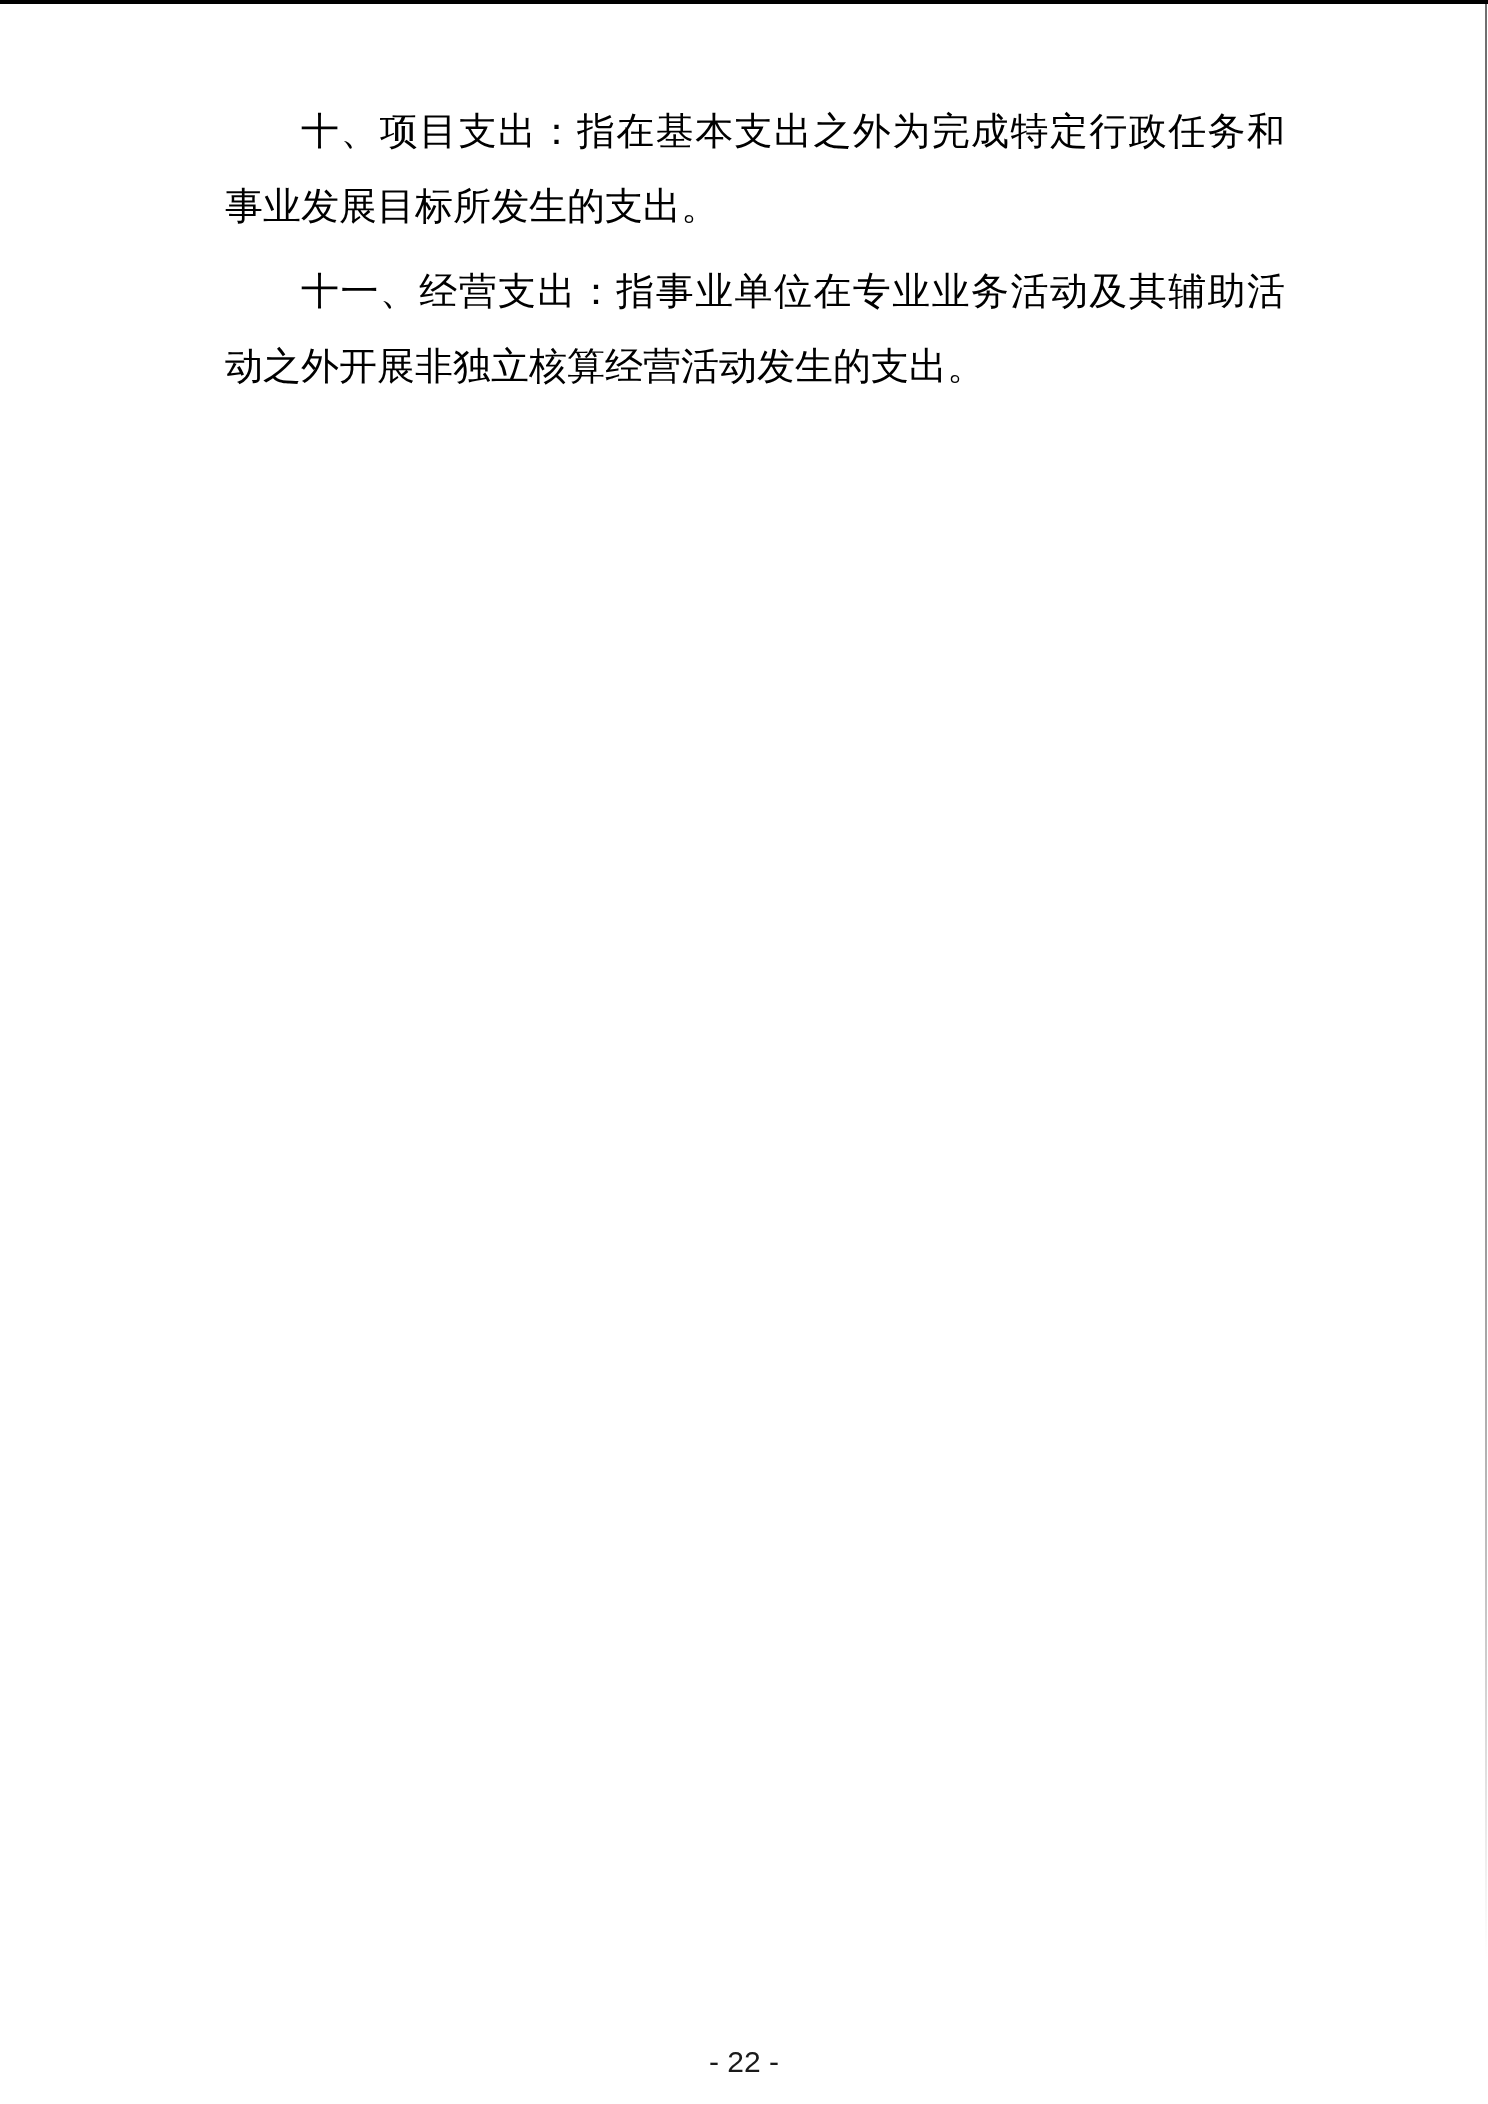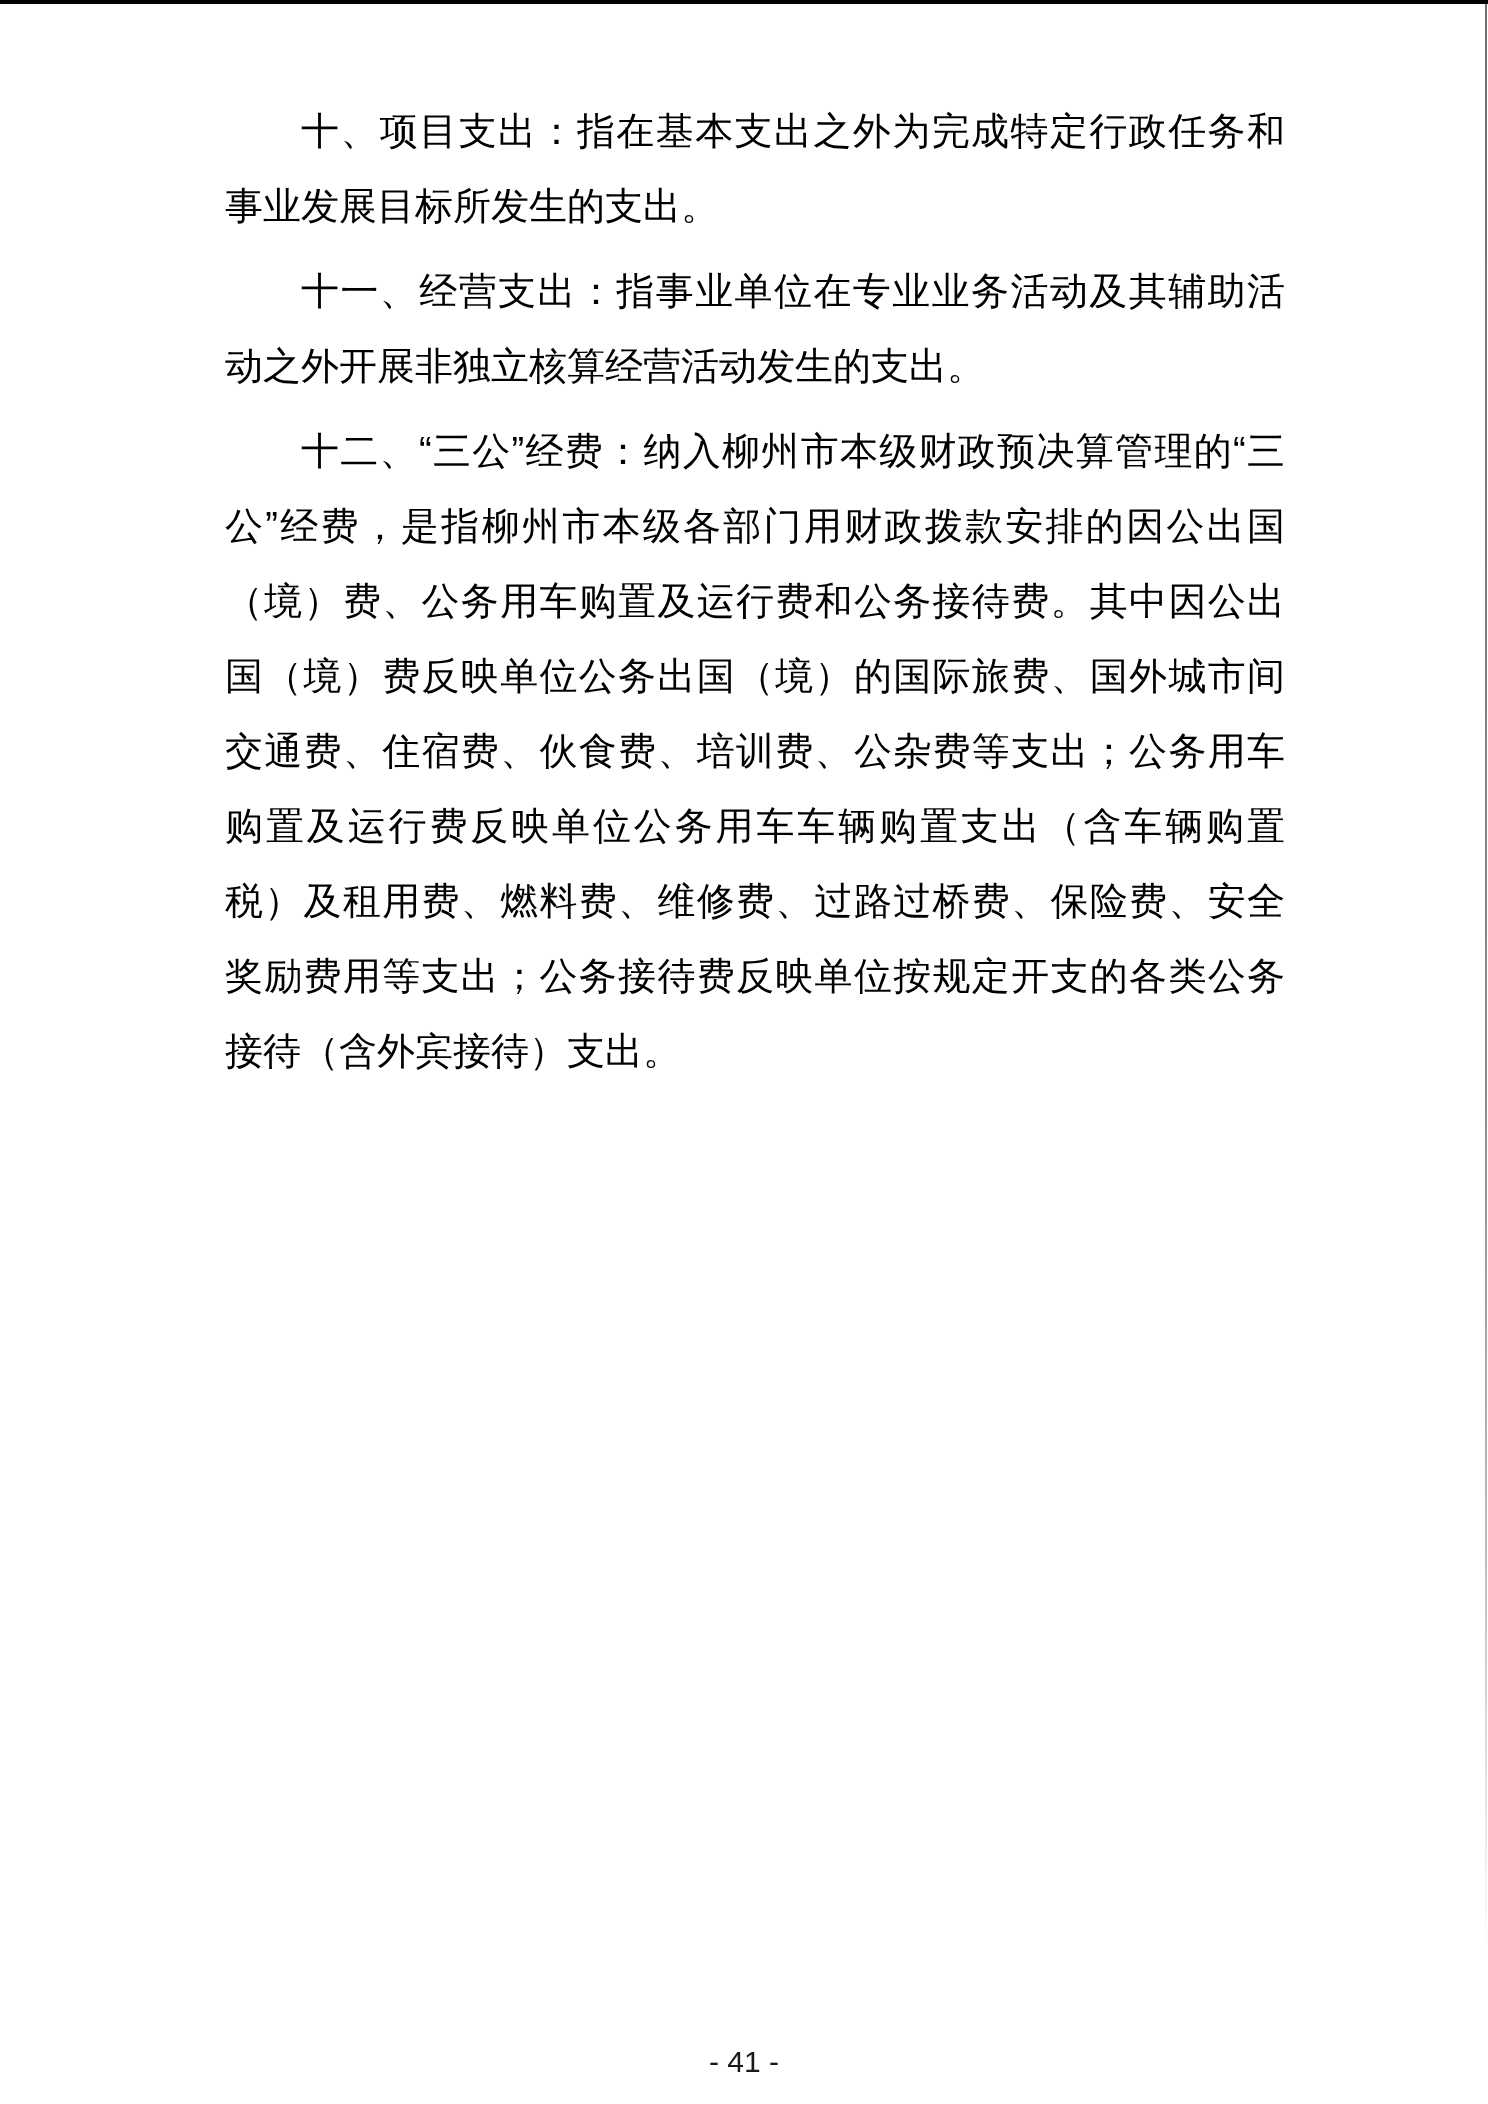--- a/index.html
+++ b/index.html
@@ -71,18 +71,17 @@
 <body>
 
 <div class="page">
 
   <div class="scan-top-edge"></div>
   <div class="scan-right-edge"></div>
 
   <div class="text-block">
     <p>十、项目支出：指在基本支出之外为完成特定行政任务和事业发展目标所发生的支出。</p>
     <p>十一、经营支出：指事业单位在专业业务活动及其辅助活动之外开展非独立核算经营活动发生的支出。</p>
-    <p>十二、“三公”经费：纳入柳州市本级财政预决算管理的“三公”经费，是指柳州市本级各部门用财政拨款安排的因公出国（境）费、公务用车购置及运行费和公务接待费。其中因公出国（境）费反映单位公务出国（境）的国际旅费、国外城市间交通费、住宿费、伙食费、培训费、公杂费等支出；公务用车购置及运行费反映单位公务用车车辆购置支出（含车辆购置税）及租用费、燃料费、维修费、过路过桥费、保险费、安全奖励费用等支出；公务接待费反映单位按规定开支的各类公务接待（含外宾接待）支出。</p>
   </div>
 
-  <div class="page-footer">- 41 -</div>
+  <div class="page-footer">- 22 -</div>
 
 </div>
 
 </body></html>

